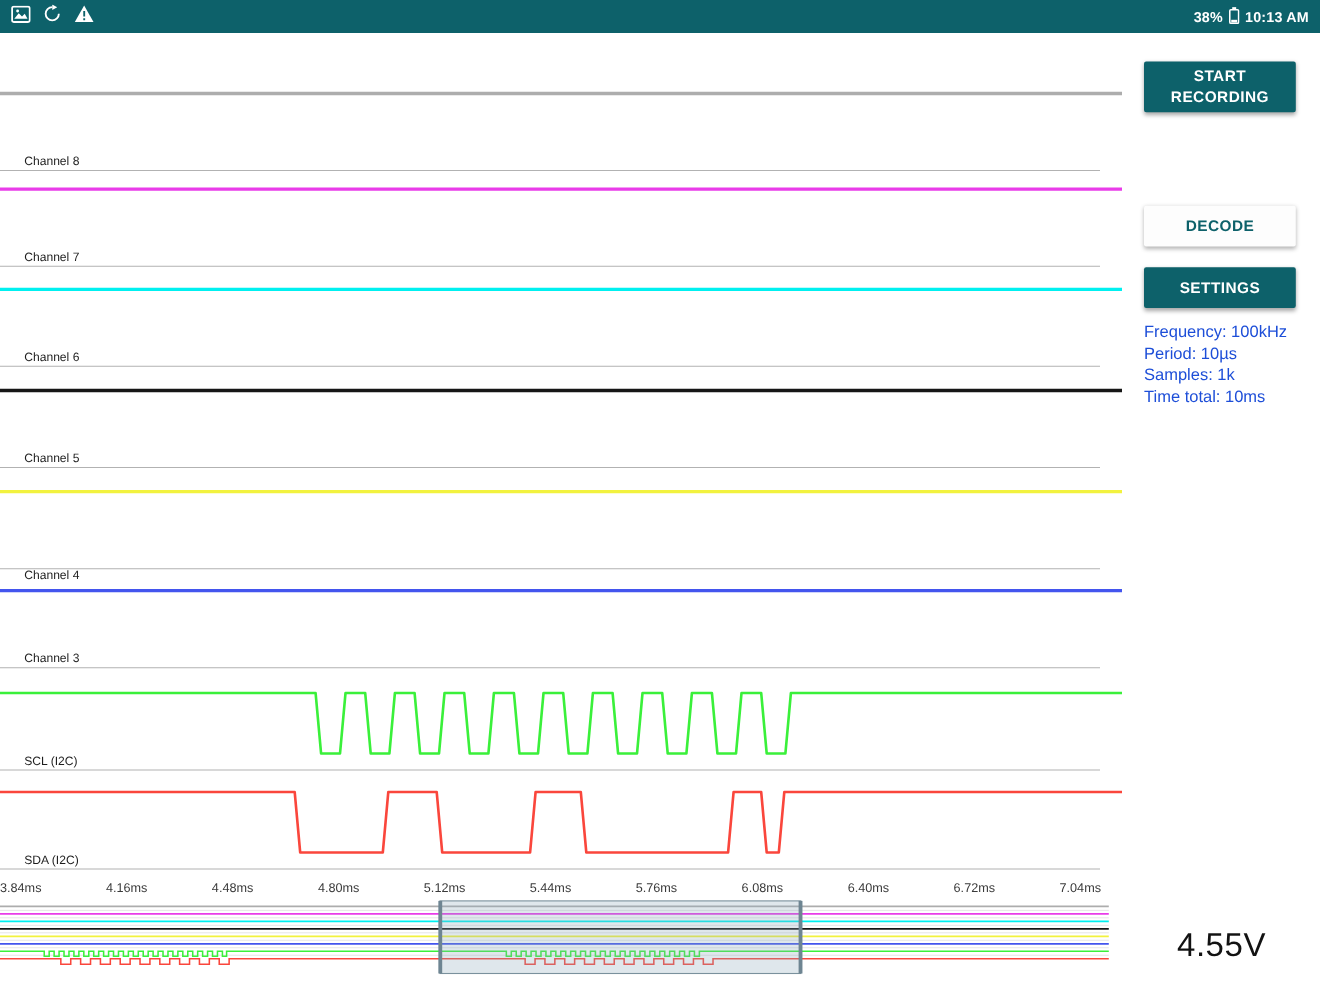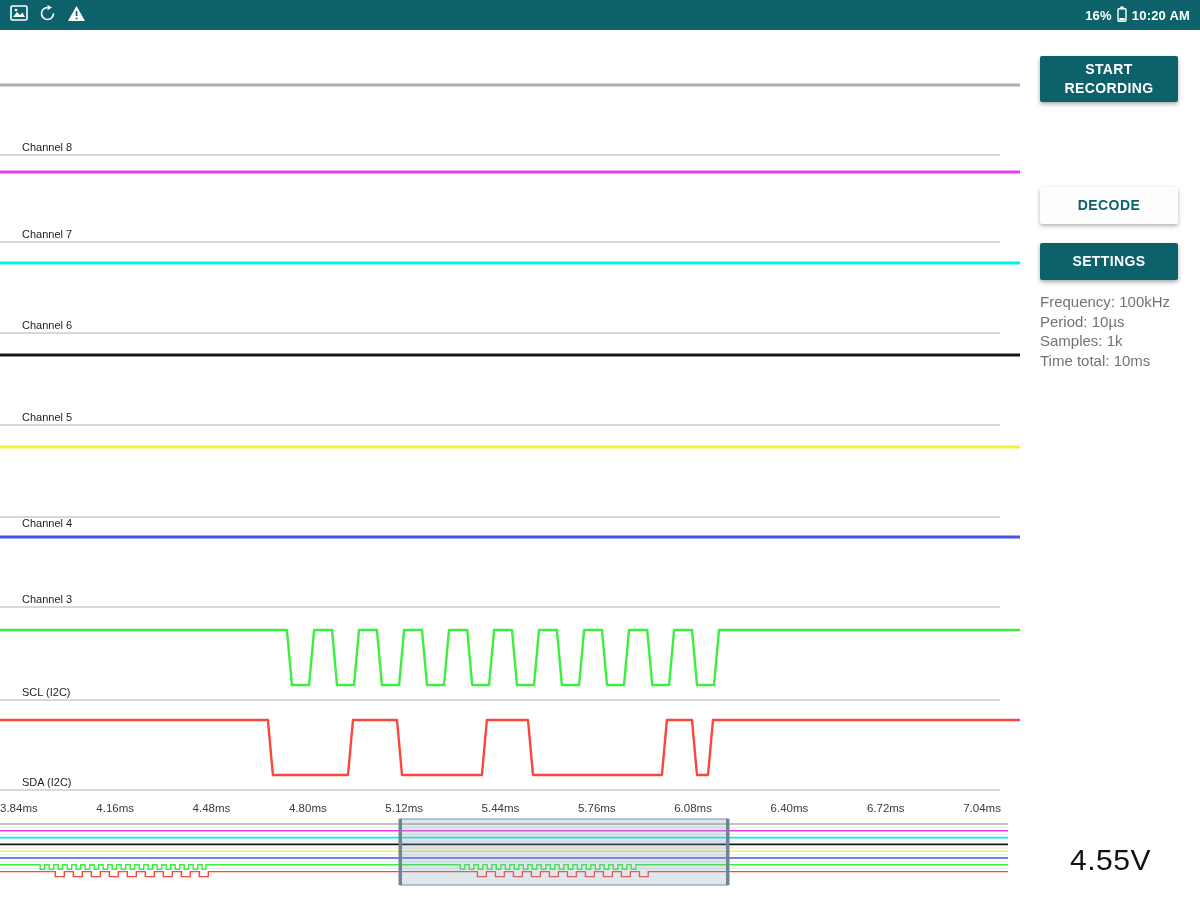--- a/index.html
+++ b/index.html
@@ -23,21 +23,21 @@
   
   .btn{position:absolute;left:1040px;width:138px;box-sizing:border-box;border:none;border-radius:2px;
        display:flex;align-items:center;justify-content:center;text-align:center;
        font-family:inherit;font-size:14px;font-weight:bold;letter-spacing:.4px;line-height:19px;
        cursor:pointer;z-index:5;padding:2px 6px;}
   #btn-start{top:56px;height:46px;background:#0d616a;color:#fff;box-shadow:0 2px 4px rgba(0,0,0,.35);}
   #btn-stop{top:121px;height:46px;background:#dedede;color:#9d9d9d;box-shadow:0 1px 2px rgba(0,0,0,.15);}
   #btn-decode{top:187px;height:37px;background:#fdfdfd;color:#0d616a;box-shadow:0 2px 4px rgba(0,0,0,.3);}
   #btn-settings{top:243px;height:37px;background:#0d616a;color:#fff;box-shadow:0 2px 4px rgba(0,0,0,.35);}
 
-  .info{position:absolute;left:1040px;top:292px;z-index:5;font-size:15px;color:#737373;line-height:19.5px;}
+  .info{position:absolute;left:1040px;top:292px;z-index:5;font-size:15px;color:#1d4ed8;line-height:19.5px;}
   .voltage{position:absolute;left:1070px;top:843px;z-index:5;font-size:30px;color:#121212;letter-spacing:.5px;}
 </style>
 </head>
 <body>
 
 <div class="stage">
 
   <svg id="main-svg" width="1020" height="900">
       <line x1="0" y1="155" x2="1000" y2="155" stroke="#b2b2b2" stroke-width="1"></line>
       <line x1="0" y1="85" x2="1020" y2="85" stroke="#adadad" stroke-width="3"></line>
@@ -115,29 +115,29 @@
       </span>
       <span>
         <svg width="19" height="17" viewBox="0 0 19 17">
             <path d="M9.5 1 L18 16 H1 Z" fill="#fff"></path>
             <rect x="8.7" y="6" width="1.7" height="5" fill="#0d616a"></rect>
             <rect x="8.7" y="12.6" width="1.7" height="1.8" fill="#0d616a"></rect>
           </svg>
       </span>
     </div>
     <div class="right">
-      <span>16%</span>
+      <span>38%</span>
       <span>
         <svg width="10" height="16" viewBox="0 0 10 16">
             <rect x="3.2" y="0.5" width="3.6" height="2" fill="#fff"></rect>
             <rect x="1" y="2.8" width="8" height="12.4" rx="1" fill="none" stroke="#fff" stroke-width="1.4"></rect>
             <rect x="2.3" y="12" width="5.4" height="2.4" fill="#fff"></rect>
           </svg>
       </span>
-      <span>10:20 AM</span>
+      <span>10:13 AM</span>
     </div>
   </div>
 
   <button class="btn" id="btn-start">START RECORDING</button>
   <button class="btn" id="btn-settings">SETTINGS</button>
   <button class="btn" id="btn-decode">DECODE</button>
 
   <div class="info">
     <div>Frequency: 100kHz</div>
     <div>Period: 10µs</div>

